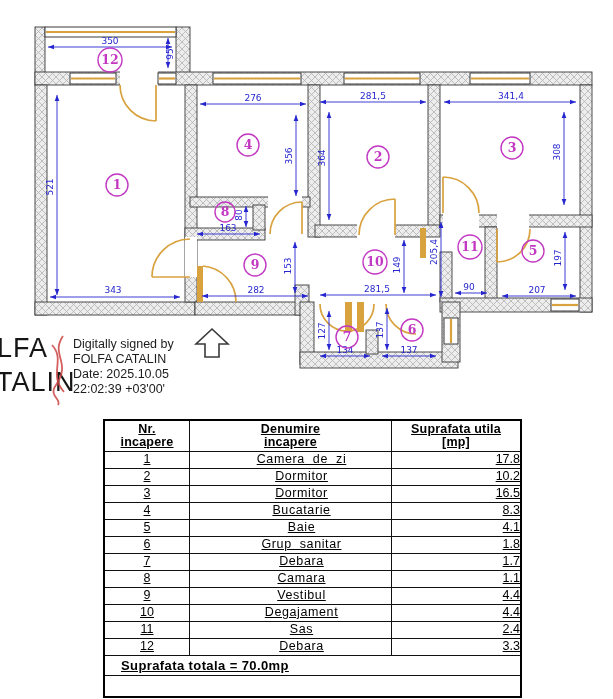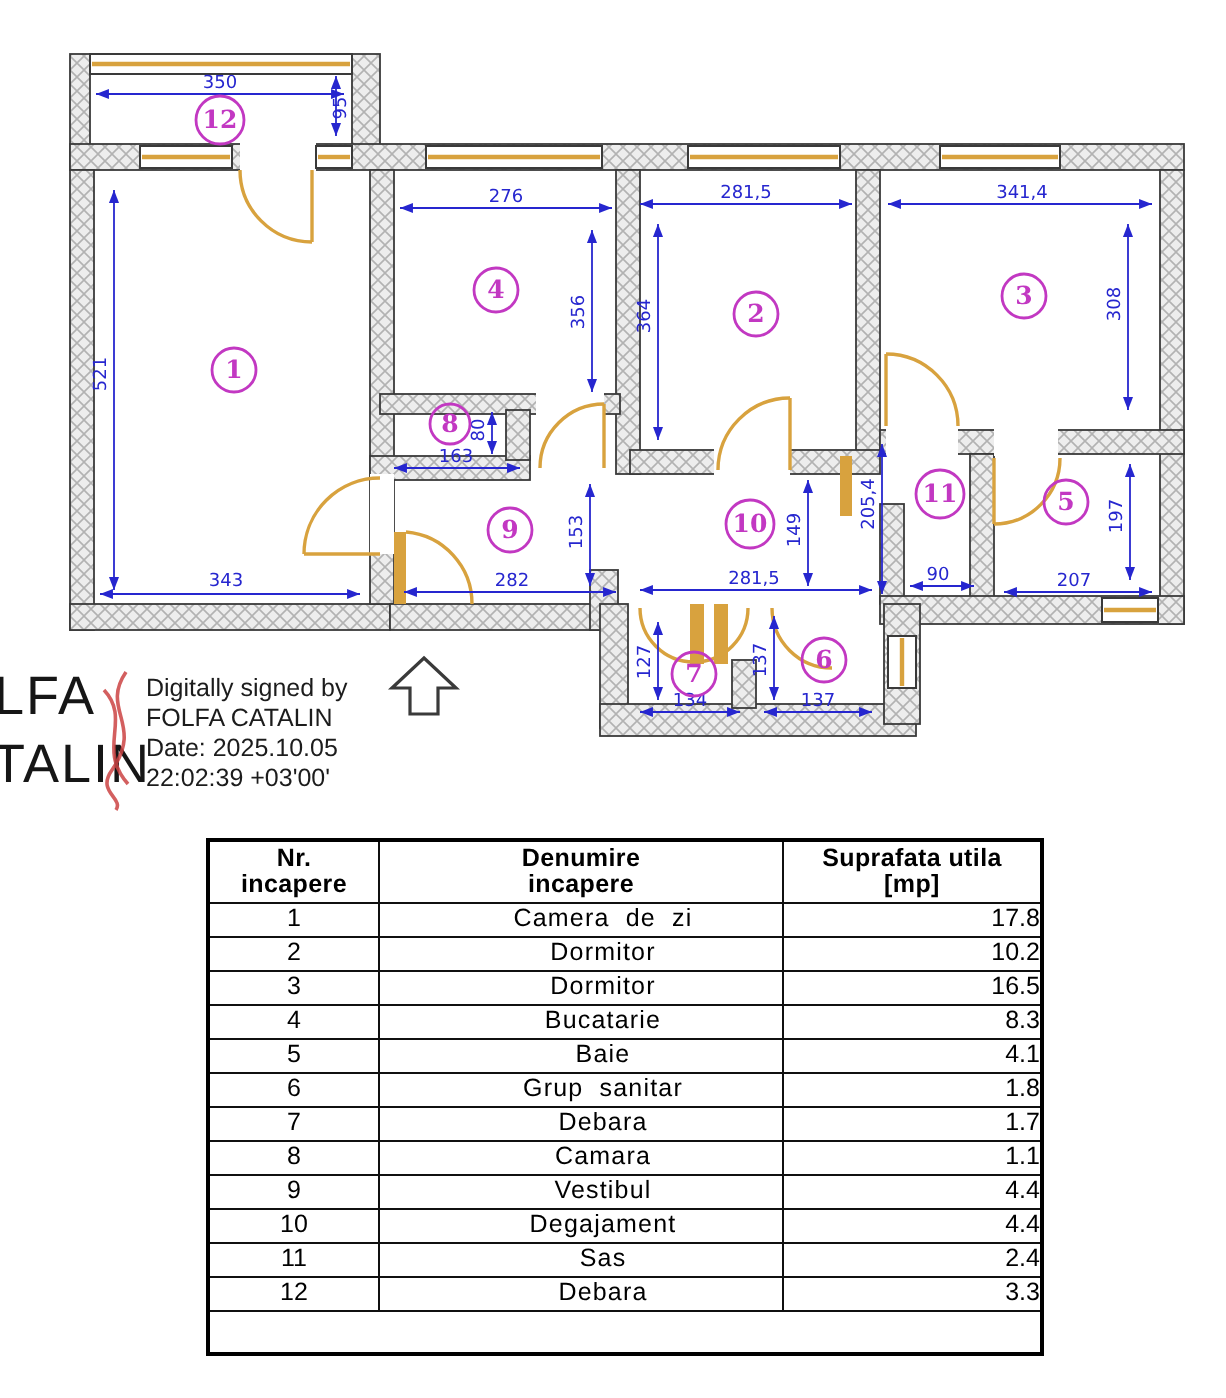--- a/index.html
+++ b/index.html
@@ -10,21 +10,21 @@
   svg{display:block;}
   .dim-t{font-family:"DejaVu Sans", sans-serif;font-size:9px;fill:#2626cf;}
   .room-t{font-family:"DejaVu Serif", serif;font-size:12.5px;font-weight:bold;fill:#c238c2;}
   .sig-big{font-size:27px;fill:#161616;letter-spacing:1px;}
   .sig-small{font-size:12.5px;fill:#1c1c1c;}
   #areatable{
     position:absolute;left:103px;top:419px;width:414px;
     border-collapse:collapse;table-layout:fixed;
     font-size:12.5px;color:#000;
   }
-  #areatable td{border:1.6px solid #101010;padding:0;line-height:1.05;overflow:hidden;white-space:nowrap;}
+  #areatable td{border:1.6px solid #101010;padding:0;line-height:1.05;overflow:hidden;white-space:nowrap;text-decoration:underline;}
   #areatable{border:2.5px solid #000;}
   .c-nr{width:84px;text-align:center;}
   .c-name{width:201px;text-align:center;padding-left:22px !important;letter-spacing:.6px;word-spacing:4px;}
   .c-area{width:128px;text-align:right;}
   .hdr td{font-weight:bold;text-align:center;height:30px;letter-spacing:.2px;}
   .hdr .c-name{padding-left:0 !important;margin-top:45px;}
   .drow td{height:16px;}
   .sumrow td{height:19px;font-weight:bold;text-align:left;padding-left:16px !important;font-size:13px;letter-spacing:.4px;border-top-width:2.2px;border-bottom-width:2.2px;}
   .footrow td{height:20px;font-weight:bold;border-top-width:2.2px;}
 </style>
@@ -282,20 +282,23 @@
   <tr class="drow">
         <td class="c-nr">11</td>
         <td class="c-name">Sas</td>
         <td class="c-area">2.4</td>
       </tr>
   <tr class="drow">
         <td class="c-nr">12</td>
         <td class="c-name">Debara</td>
         <td class="c-area">3.3</td>
       </tr>
+  <tr class="sumrow">
+        <td colspan="3">Suprafata totala = 70.0mp</td>
+      </tr>
   <tr class="footrow">
     <td colspan="3" style="padding-left:0 !important;">
       
       
     </td>
   </tr>
 </tbody>
   </table>
 
 </body></html>

